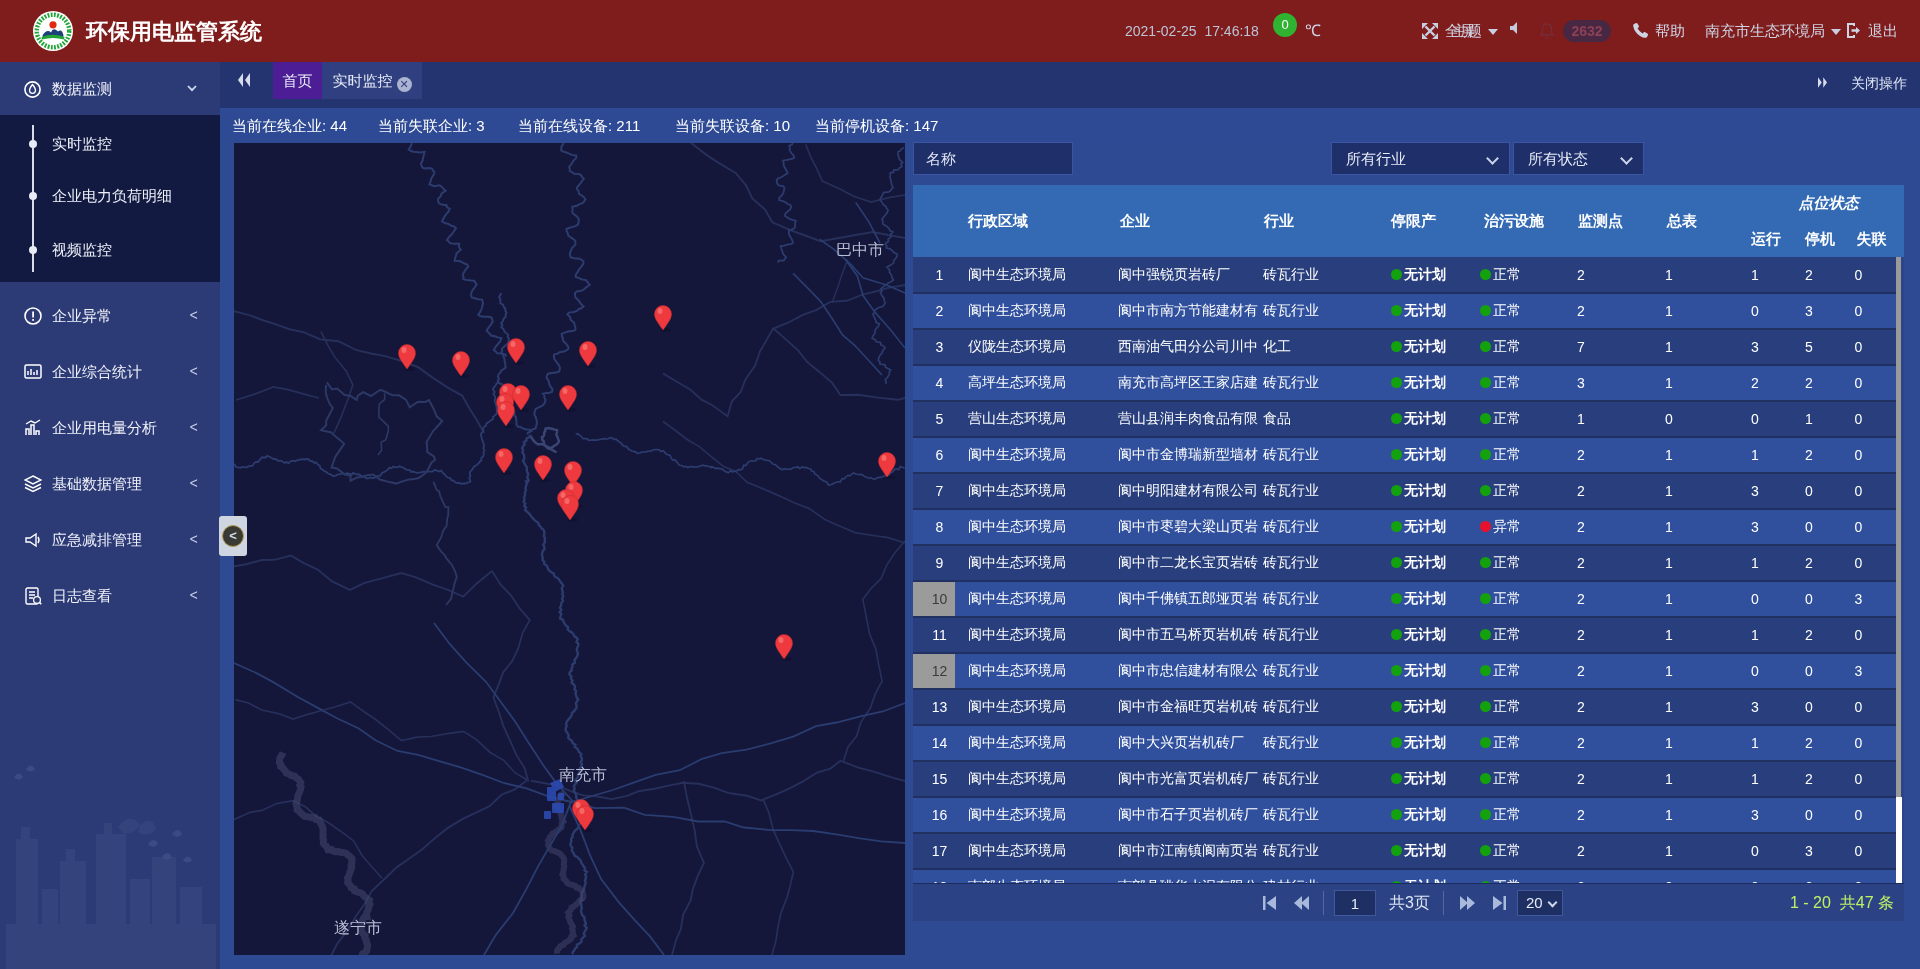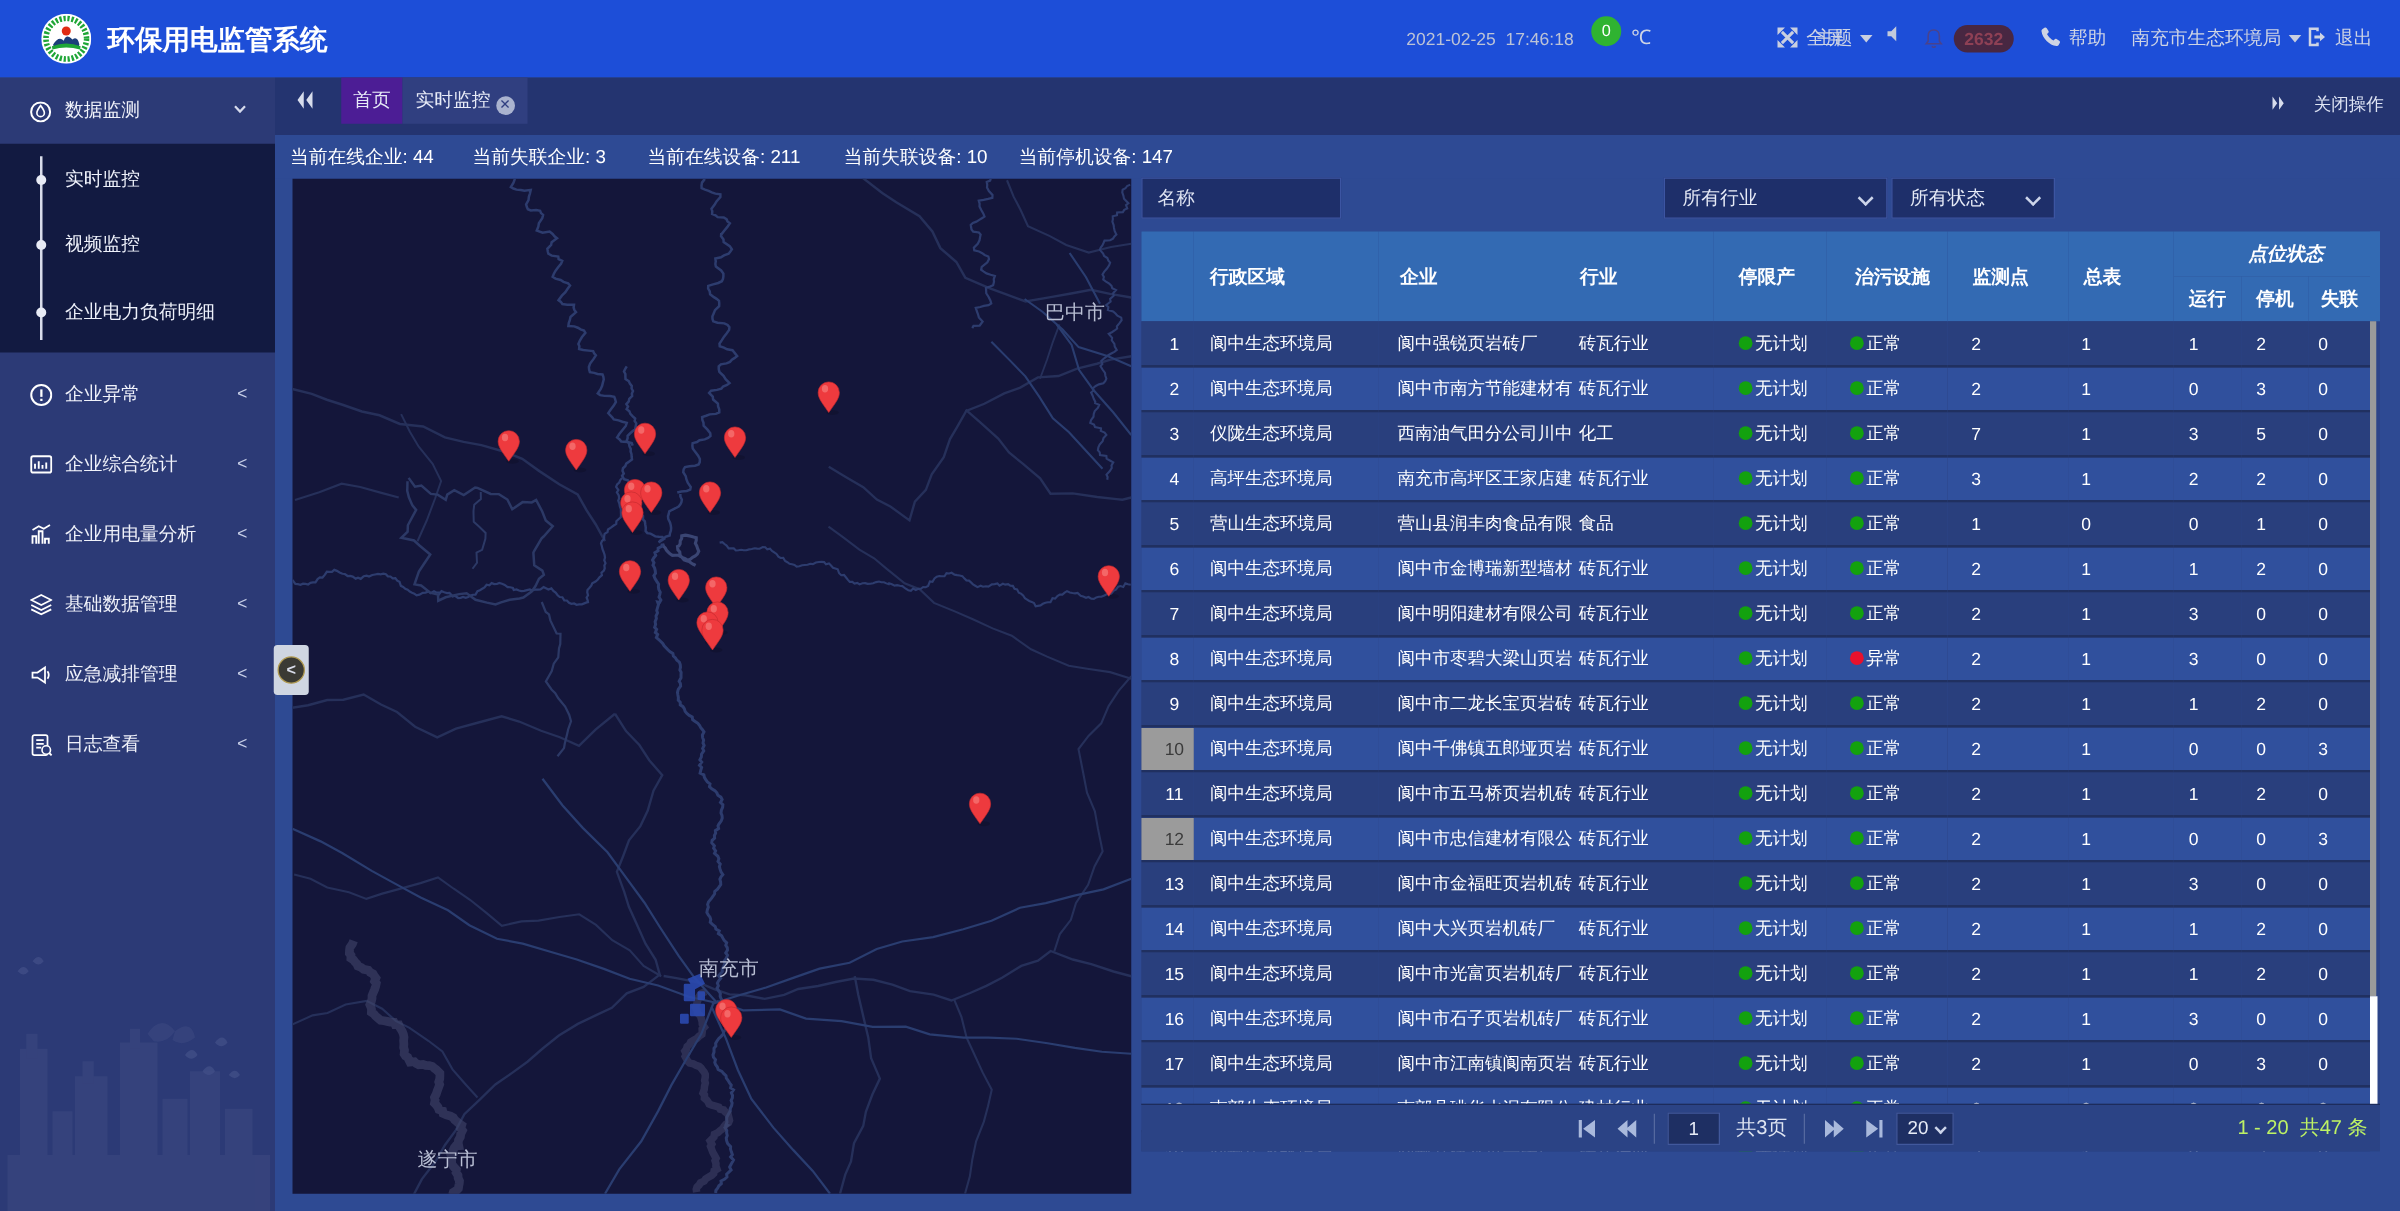--- a/index.html
+++ b/index.html
@@ -1,20 +1,20 @@
 <!DOCTYPE html>
 <html><head>
 <meta charset="utf-8">
 <style>
 * { margin:0; padding:0; box-sizing:border-box; }
 html,body { width:1920px; height:969px; overflow:hidden; font-family:"Liberation Sans",sans-serif; background:#2e4a93; }
 #app { position:relative; width:1920px; height:969px; }
 
 
-#hdr { position:absolute; left:0; top:0; width:1920px; height:62px; background:#1d4ed8; }
+#hdr { position:absolute; left:0; top:0; width:1920px; height:62px; background:#7f1d1d; }
 #hdr .title { position:absolute; left:86px; top:17px; font-size:22px; font-weight:bold; color:#fff; }
 #logo { position:absolute; left:33px; top:11px; }
 .hitem { position:absolute; top:0; height:62px; line-height:62px; color:#ced4e4; font-size:15px; white-space:nowrap; }
 #datetime { left:1125px; font-size:14px; color:#bcc3d6; }
 #tempc { position:absolute; left:1273px; top:13px; width:24px; height:24px; border-radius:50%; background:#2fb331; color:#fff; font-size:13px; text-align:center; line-height:24px; }
 #celsius { left:1305px; font-size:16px; }
 .hic { display:inline-block; vertical-align:middle; margin-right:6px; margin-top:-3px; }
 #fullscreen { left:1421px; }
 #theme { left:1452px; }
 #muteic { left:1508px; }
@@ -73,21 +73,21 @@
 #grid tr.datarow { height:36px; }
 #grid td { border-bottom:2px solid #203060; padding:0; }
 .num { text-align:center; padding-left:11px !important; }
 .numsel { background:#9b9b9b !important; color:#3b3b3b !important; }
 .gdot { display:inline-block; width:11px; height:11px; border-radius:50%; background:#13a10e; vertical-align:-1px; margin-right:2px; }
 .rdot { display:inline-block; width:11px; height:11px; border-radius:50%; background:#e8112d; vertical-align:-1px; margin-right:2px; }
 
 .c-area { padding-left:13px !important; }
 .c-comp { padding-left:15px !important; }
 .c-ind  { padding-left:3px !important; }
-.c-plan { padding-left:20px !important; }
+.c-plan { padding-left:20px !important;font-weight:bold; }
 .c-st   { padding-left:19px !important; }
 .c-jc   { padding-left:19px !important; }
 .c-zb   { padding-left:10px !important; }
 .c-run,.c-stop { text-align:center; padding-right:22px !important; }
 .c-lost { text-align:center; padding-right:26px !important; }
 #grid th { text-align:left; }
 .h-area { padding-left:13px !important; }
 .h-comp { padding-left:17px !important; }
 .h-ind  { padding-left:4px !important; }
 .h-plan { padding-left:20px !important; }
@@ -164,25 +164,25 @@
           </svg></span>
     </div>
     <div id="submenu" style="height:167px;">
       <div id="subline"></div>
       <div class="sub-item" style="padding-top:0;">
           <span class="dot" style="top:25px;"></span>
           <span class="st" style="top:2px;">实时监控</span>
         </div>
       <div class="sub-item">
           <span class="dot"></span>
-          <span class="st">视频监控</span>
+          <span class="st">企业电力负荷明细</span>
         </div>
       <div class="sub-item">
           <span class="dot"></span>
-          <span class="st">企业电力负荷明细</span>
+          <span class="st">视频监控</span>
         </div>
     </div>
     <div class="menu-item" style="margin-top:6px;">
       <span class="mi-icon"><svg width="18" height="18" viewBox="0 0 18 18">
             <circle cx="9" cy="9" r="8" fill="none" stroke="#fff" stroke-width="1.6"></circle>
             <rect x="8.2" y="4.5" width="1.8" height="6" fill="#fff"></rect>
             <rect x="8.2" y="12" width="1.8" height="1.8" fill="#fff"></rect>
           </svg></span>
       <span class="mi-text">企业异常</span>
         <span class="mi-arrow">&lt;</span>

